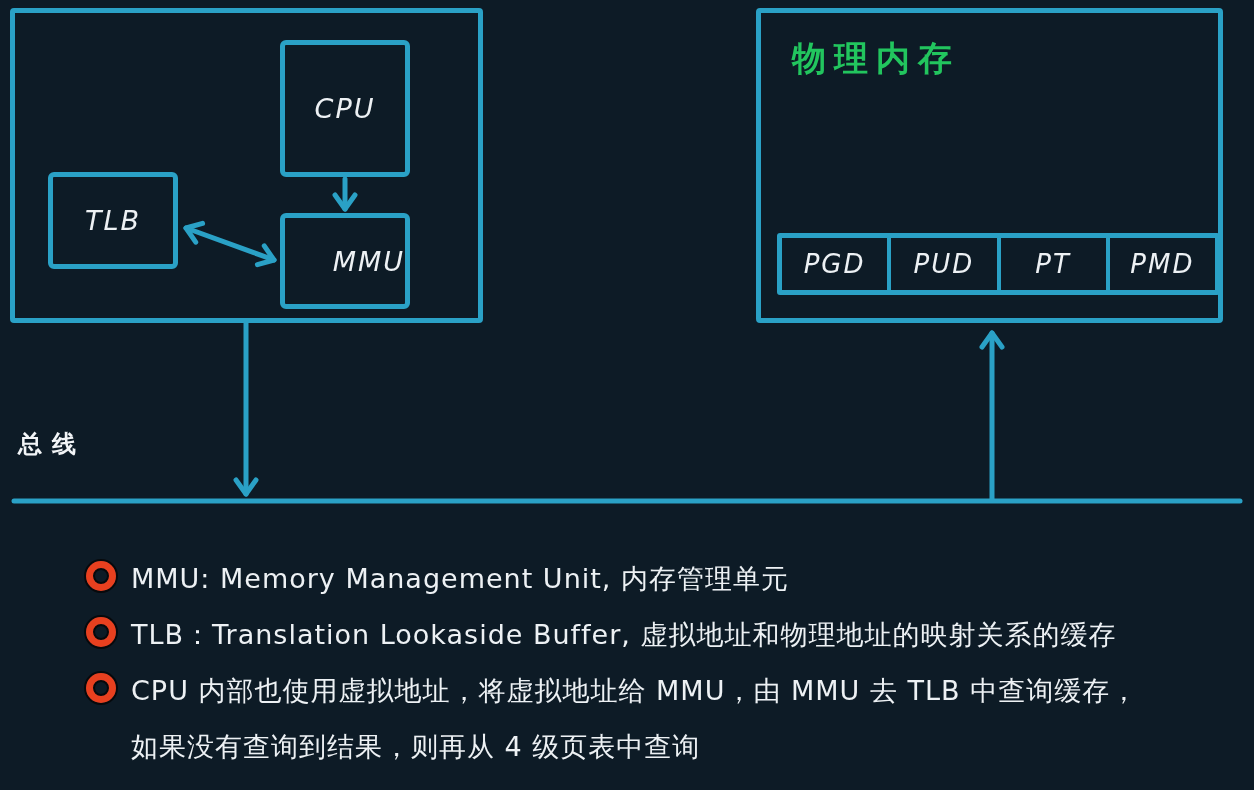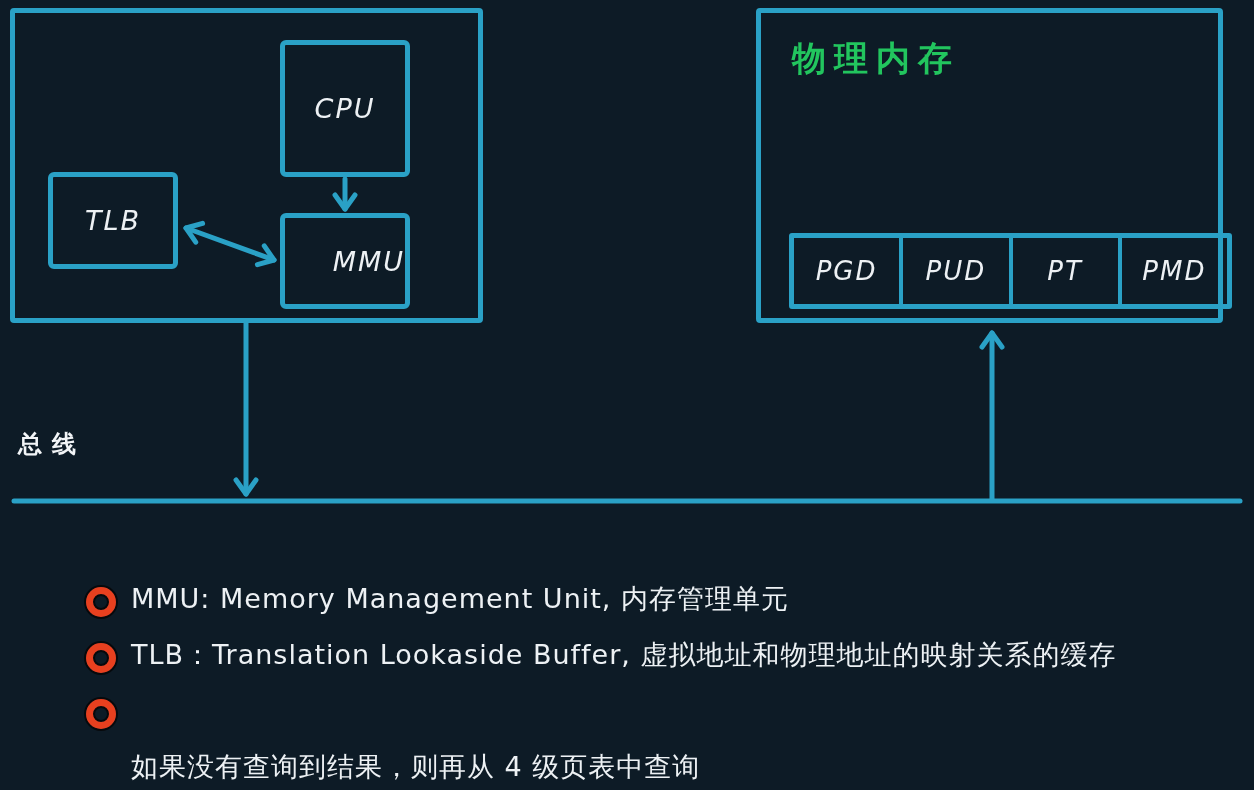--- a/index.html
+++ b/index.html
@@ -50,26 +50,25 @@
     font-size: 34px;
     font-weight: bold;
     letter-spacing: 8px;
     color: #22c55e;
   }
   .pt-row {
     position: absolute;
     left: 777px;
     top: 233px;
     width: 443px;
-    height: 76px;
+    height: 62px;
     border: 5px solid #2aa1c6;
     border-radius: 3px;
     box-sizing: border-box;
     display: flex;
-    margin-left: 12px;
   }
   .pt-cell {
     flex: 1;
     display: flex;
     align-items: center;
     justify-content: center;
     font-style: italic;
     font-size: 26px;
     letter-spacing: 2px;
     color: #edf1f4;
@@ -85,21 +84,21 @@
     color: #f2f5f7;
     text-align: right;
   }
   .notes {
     position: absolute;
     left: 86px;
     top: 561px;
   }
   .note-row {
     display: flex;
-    align-items: flex-end;
+    align-items: flex-start;
     height: 56px;
   }
   .bullet {
     flex: none;
     width: 16px;
     height: 16px;
     border: 7px solid #e8401f;
     border-radius: 50%;
     margin-right: 15px;
     box-shadow: 0 0 0 2px #07090c, inset 0 0 0 2px #07090c;
@@ -158,19 +157,20 @@
     <div class="note-row">
       <span class="bullet"></span>
       <span class="note-text">MMU: Memory Management Unit, 内存管理单元</span>
     </div>
     <div class="note-row">
       <span class="bullet"></span>
       <span class="note-text">TLB：Translation Lookaside Buffer, 虚拟地址和物理地址的映射关系的缓存</span>
     </div>
     <div class="note-row">
       <span class="bullet"></span>
+      <span class="note-text">CPU 内部也使用虚拟地址，将虚拟地址给 MMU，由 MMU 去 TLB 中查询缓存，</span>
     </div>
     <div class="note-row continuation">
       <span class="note-text">如果没有查询到结果，则再从 4 级页表中查询</span>
     </div>
   </div>
 
 </div>
 
 </body></html>

